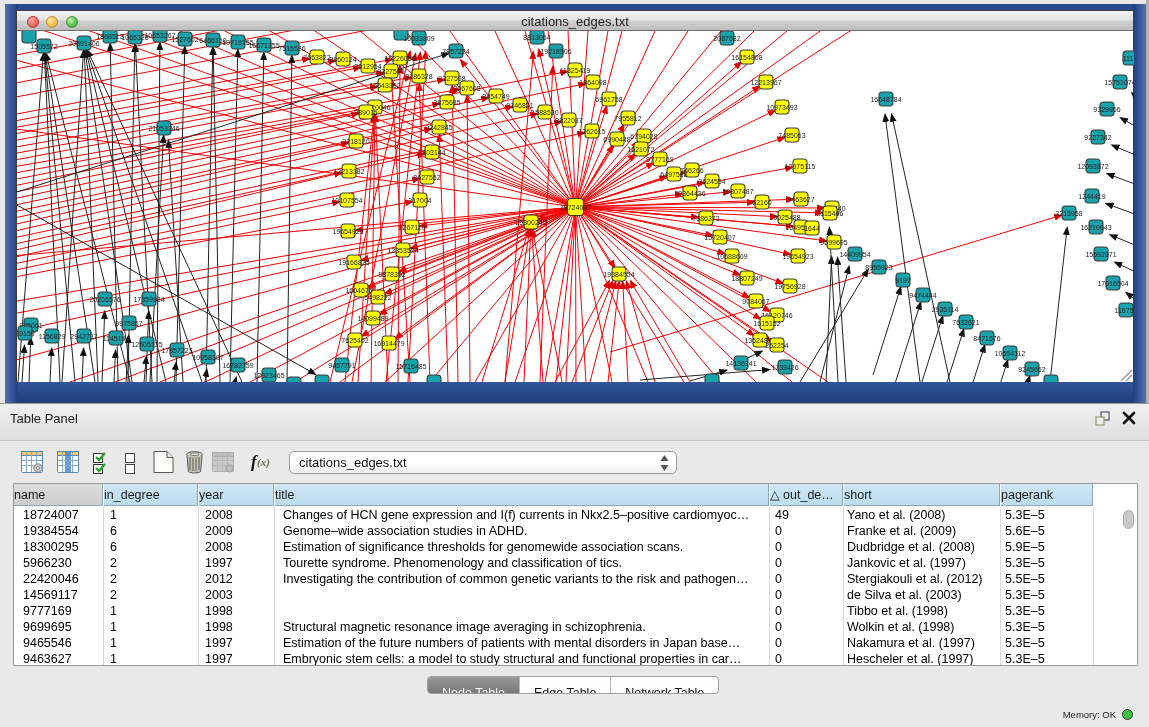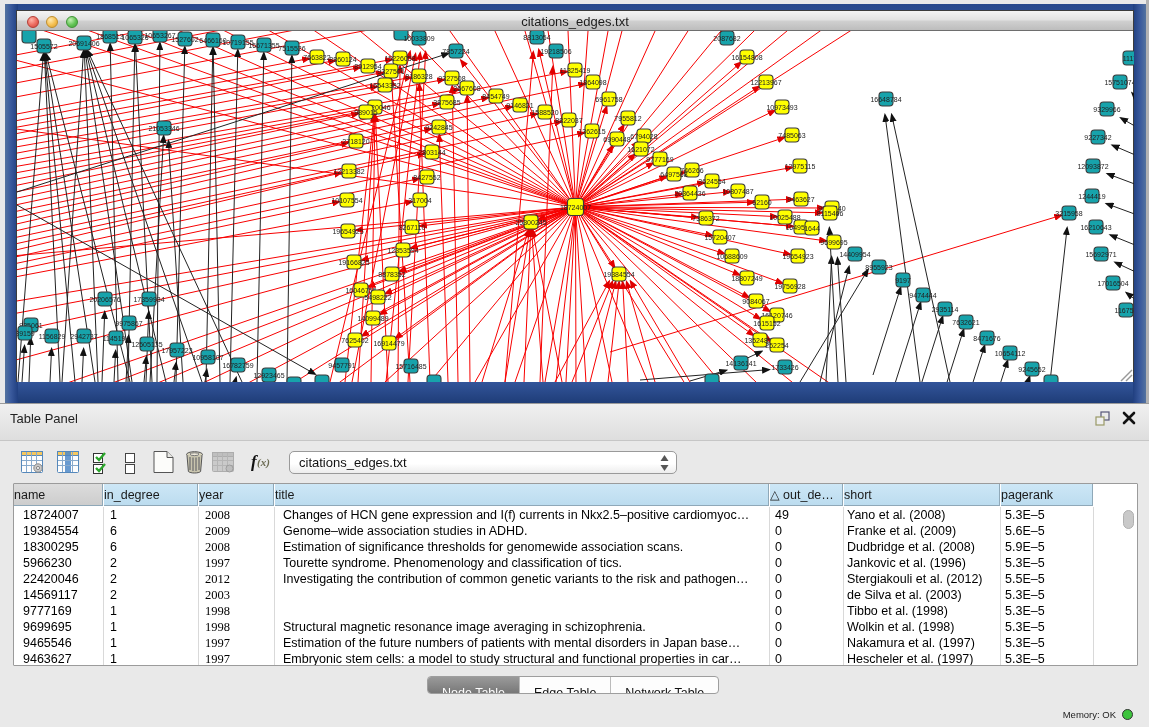--- a/index.html
+++ b/index.html
@@ -34,21 +34,21 @@
   background:#fff; border:1px solid #9b9b9b; border-radius:1px; overflow:hidden; }
 .thead { position:absolute; left:0; top:0; height:23px; width:1124px; font-size:12.5px; color:#1a1a1a; }
 .th { position:absolute; top:0; height:22px; background:linear-gradient(180deg,#cde7f6,#bcdcef);
   border-right:1px solid #8fa8b8; border-bottom:1px solid #8fa8b8; text-align:left; line-height:22px; }
 .th.sel { background:linear-gradient(180deg,#dcdcdc,#cdcdcd); }
 .tbody { position:absolute; left:0; top:23px; width:1124px; font-size:12.5px; color:#000; }
 .tr { position:relative; height:16px; line-height:16px; white-space:nowrap; }
 .tr div { position:absolute; top:0; overflow:hidden; }
 .c0 { left:9px;  width:78px; }
 .c1 { left:96px; width:85px; }
-.c2 { left:191px; width:66px;font-family:Liberation Serif, serif; }
+.c2 { left:191px; width:66px; }
 .c3 { left:269px; width:484px; }
 .c4 { left:761px; width:66px; }
 .c5 { left:833px; width:152px; }
 .c6 { left:991px; width:88px; }
 .gridlines { position:absolute; left:0; top:23px; width:1124px; height:160px; pointer-events:none; }
 .gl { position:absolute; top:0; bottom:0; width:1px; background:#d9d9d9; }
 .vscroll { position:absolute; right:3px; top:26px; width:11px; height:19px; background:#c9c9c9;
   border-radius:6px; border:1px solid #b0b0b0; }
 .tabs { position:absolute; left:427px; top:676px; height:18px; border:1px solid #9e9e9e;
   border-radius:4px; background:#fdfdfd; font-size:12.5px; display:flex; overflow:hidden; }
@@ -697,21 +697,21 @@
         <div class="c4">0</div>
         <div class="c5">Dudbridge et al. (2008)</div>
         <div class="c6">5.9E–5</div>
       </div>
       <div class="tr">
         <div class="c0">5966230</div>
         <div class="c1">2</div>
         <div class="c2">1997</div>
         <div class="c3">Tourette syndrome. Phenomenology and classification of tics.</div>
         <div class="c4">0</div>
-        <div class="c5">Jankovic et al. (1996)</div>
+        <div class="c5">Jankovic et al. (1997)</div>
         <div class="c6">5.3E–5</div>
       </div>
       <div class="tr">
         <div class="c0">22420046</div>
         <div class="c1">2</div>
         <div class="c2">2012</div>
         <div class="c3">Investigating the contribution of common genetic variants to the risk and pathogen…</div>
         <div class="c4">0</div>
         <div class="c5">Stergiakouli et al. (2012)</div>
         <div class="c6">5.5E–5</div>

